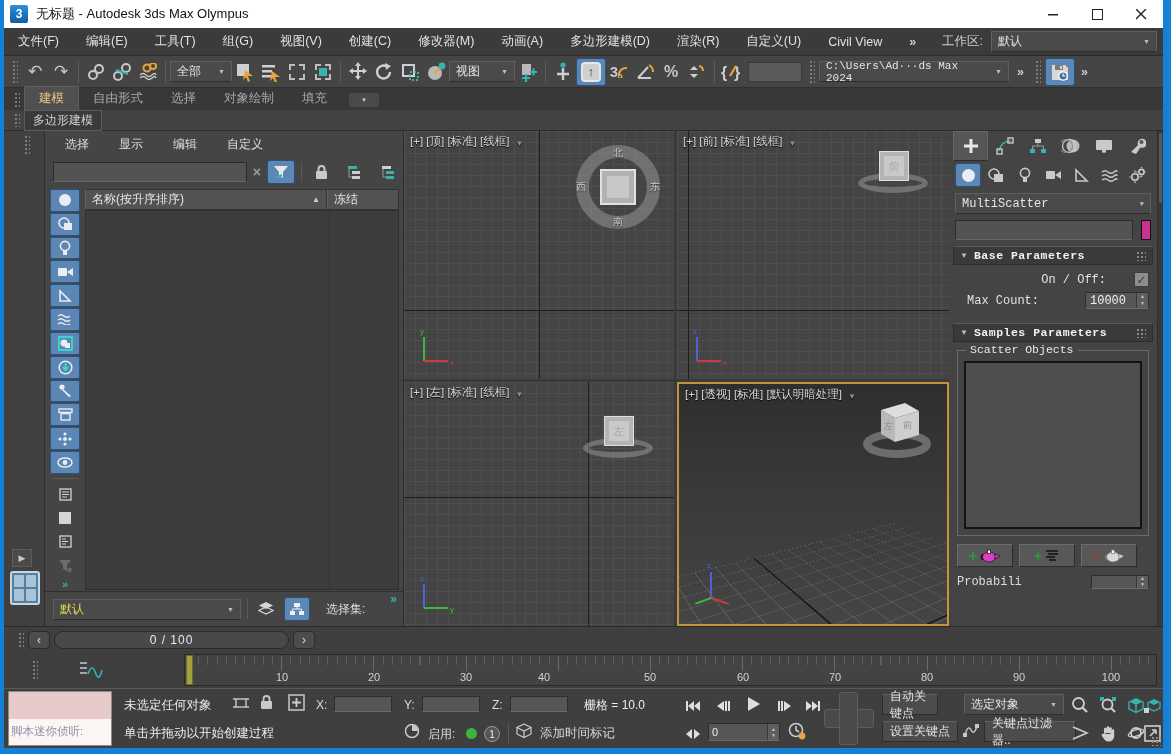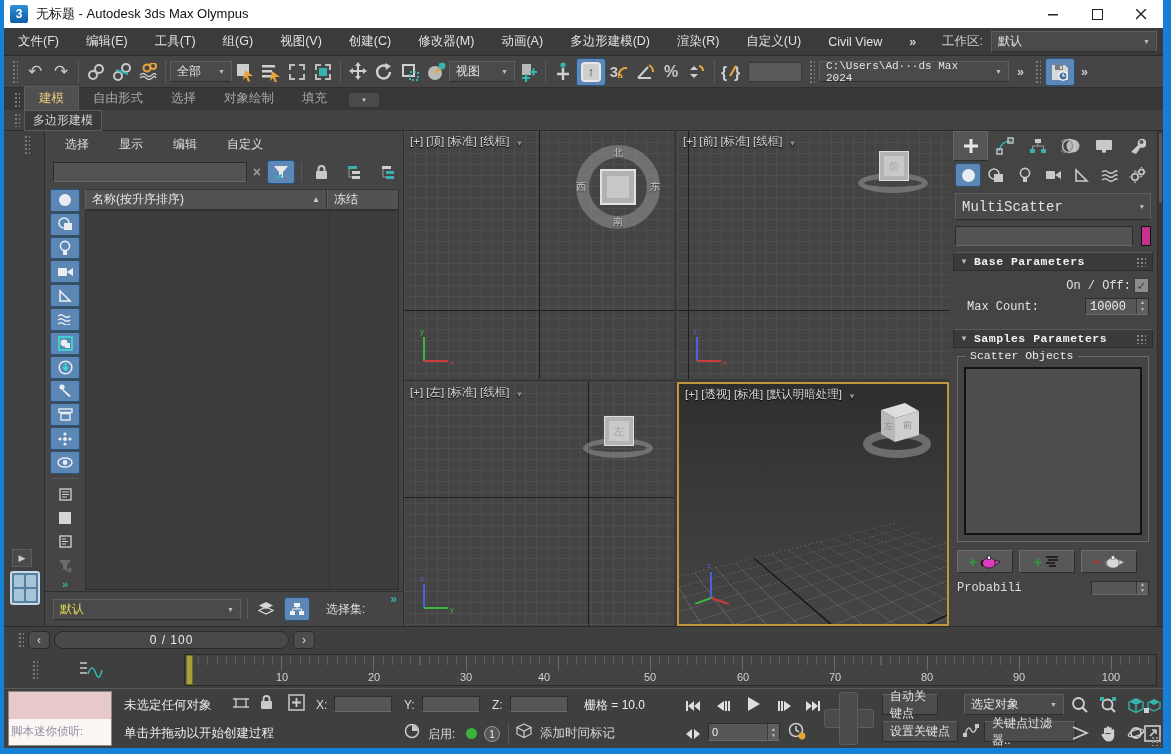--- a/index.html
+++ b/index.html
@@ -82,21 +82,21 @@
   
   .trip{position:absolute;left:12px;bottom:12px}
   
   #cpanel{left:949px;top:131px;width:208px;bottom:128px;background:#444;padding:0 4px;overflow:hidden}
   #cptabs{display:flex;height:30px;align-items:stretch}
   .cpt{flex:1;display:flex;align-items:center;justify-content:center;color:#c9c9c9}
   .cpt.on{background:#565656;border:1px solid #666;border-bottom-color:#2e2e2e}
   #cpcats{display:flex;height:28px;align-items:center;gap:2px;padding:0 2px}
   .cpc{width:27px;height:24px;display:flex;align-items:center;justify-content:center;color:#c9c9c9}
   .mono{font-family:"Liberation Mono","DejaVu Sans Mono",monospace}
-  #objdd{margin:4px 2px;height:27px;font-size:14px}
+  #objdd{margin:4px 2px;height:21px;font-size:12px}
   #namerow{display:flex;align-items:center;gap:8px;margin:6px 2px}
   #namerow input{flex:1;height:20px;background:#535353;border:1px solid #2c2c2c;border-bottom-color:#686868;color:#eee;padding:0 4px}
   .swatch{width:26px;height:20px;border:1px solid #111}
   .roll{margin:6px 0 0;background:#3a3a3a;border:1px solid #2d2d2d;border-top-color:#5a5a5a;height:19px;display:flex;align-items:center;padding:0 6px;gap:6px}
   .roll .tri{font-size:8px;color:#bbb}
   .roll .rt{font-weight:bold;font-size:11.5px;color:#f2f2f2;letter-spacing:.5px}
   .roll .dots{margin-left:auto;width:10px;height:10px;background-image:radial-gradient(#888 1px,transparent 1.2px);background-size:4px 4px}
   .prow{display:flex;align-items:center;height:21px;padding:0 4px;font-size:12px;color:#e2e2e2}
   .pfld{margin-left:auto;width:64px;height:17px;background:#565656;border:1px solid #2e2e2e;border-bottom-color:#6a6a6a;display:flex;align-items:center;padding-left:4px;color:#eee;position:relative}
   .sp{margin-left:auto;width:12px;align-self:stretch;background:#5f5f5f;border-left:1px solid #3a3a3a;display:flex;flex-direction:column;align-items:center;justify-content:center;font-size:5px;color:#c4c4c4;line-height:1.3}
@@ -732,21 +732,21 @@
       </div>
     <div id="namerow">
       <input class="mono" value="" style="">
       <div class="swatch" style="background:#c73290"></div>
     </div>
     <div class="roll">
         <span class="tri">▼</span>
         <span class="rt mono">Base Parameters</span>
         <span class="dots"></span>
       </div>
-    <div class="prow" style="justify-content:flex-end;gap:3px;margin-top:4px">
+    <div class="prow" style="justify-content:flex-end;gap:28px;margin-top:4px">
       <span class="mono">On / Off:</span>
       <span class="cb"></span>
     </div>
     <div class="prow">
         <span class="mono" style="margin-left:10px">Max Count:</span>
       <div class="pfld mono">
           <span>10000</span>
           <span class="sp"></span>
         </div>
       </div>

